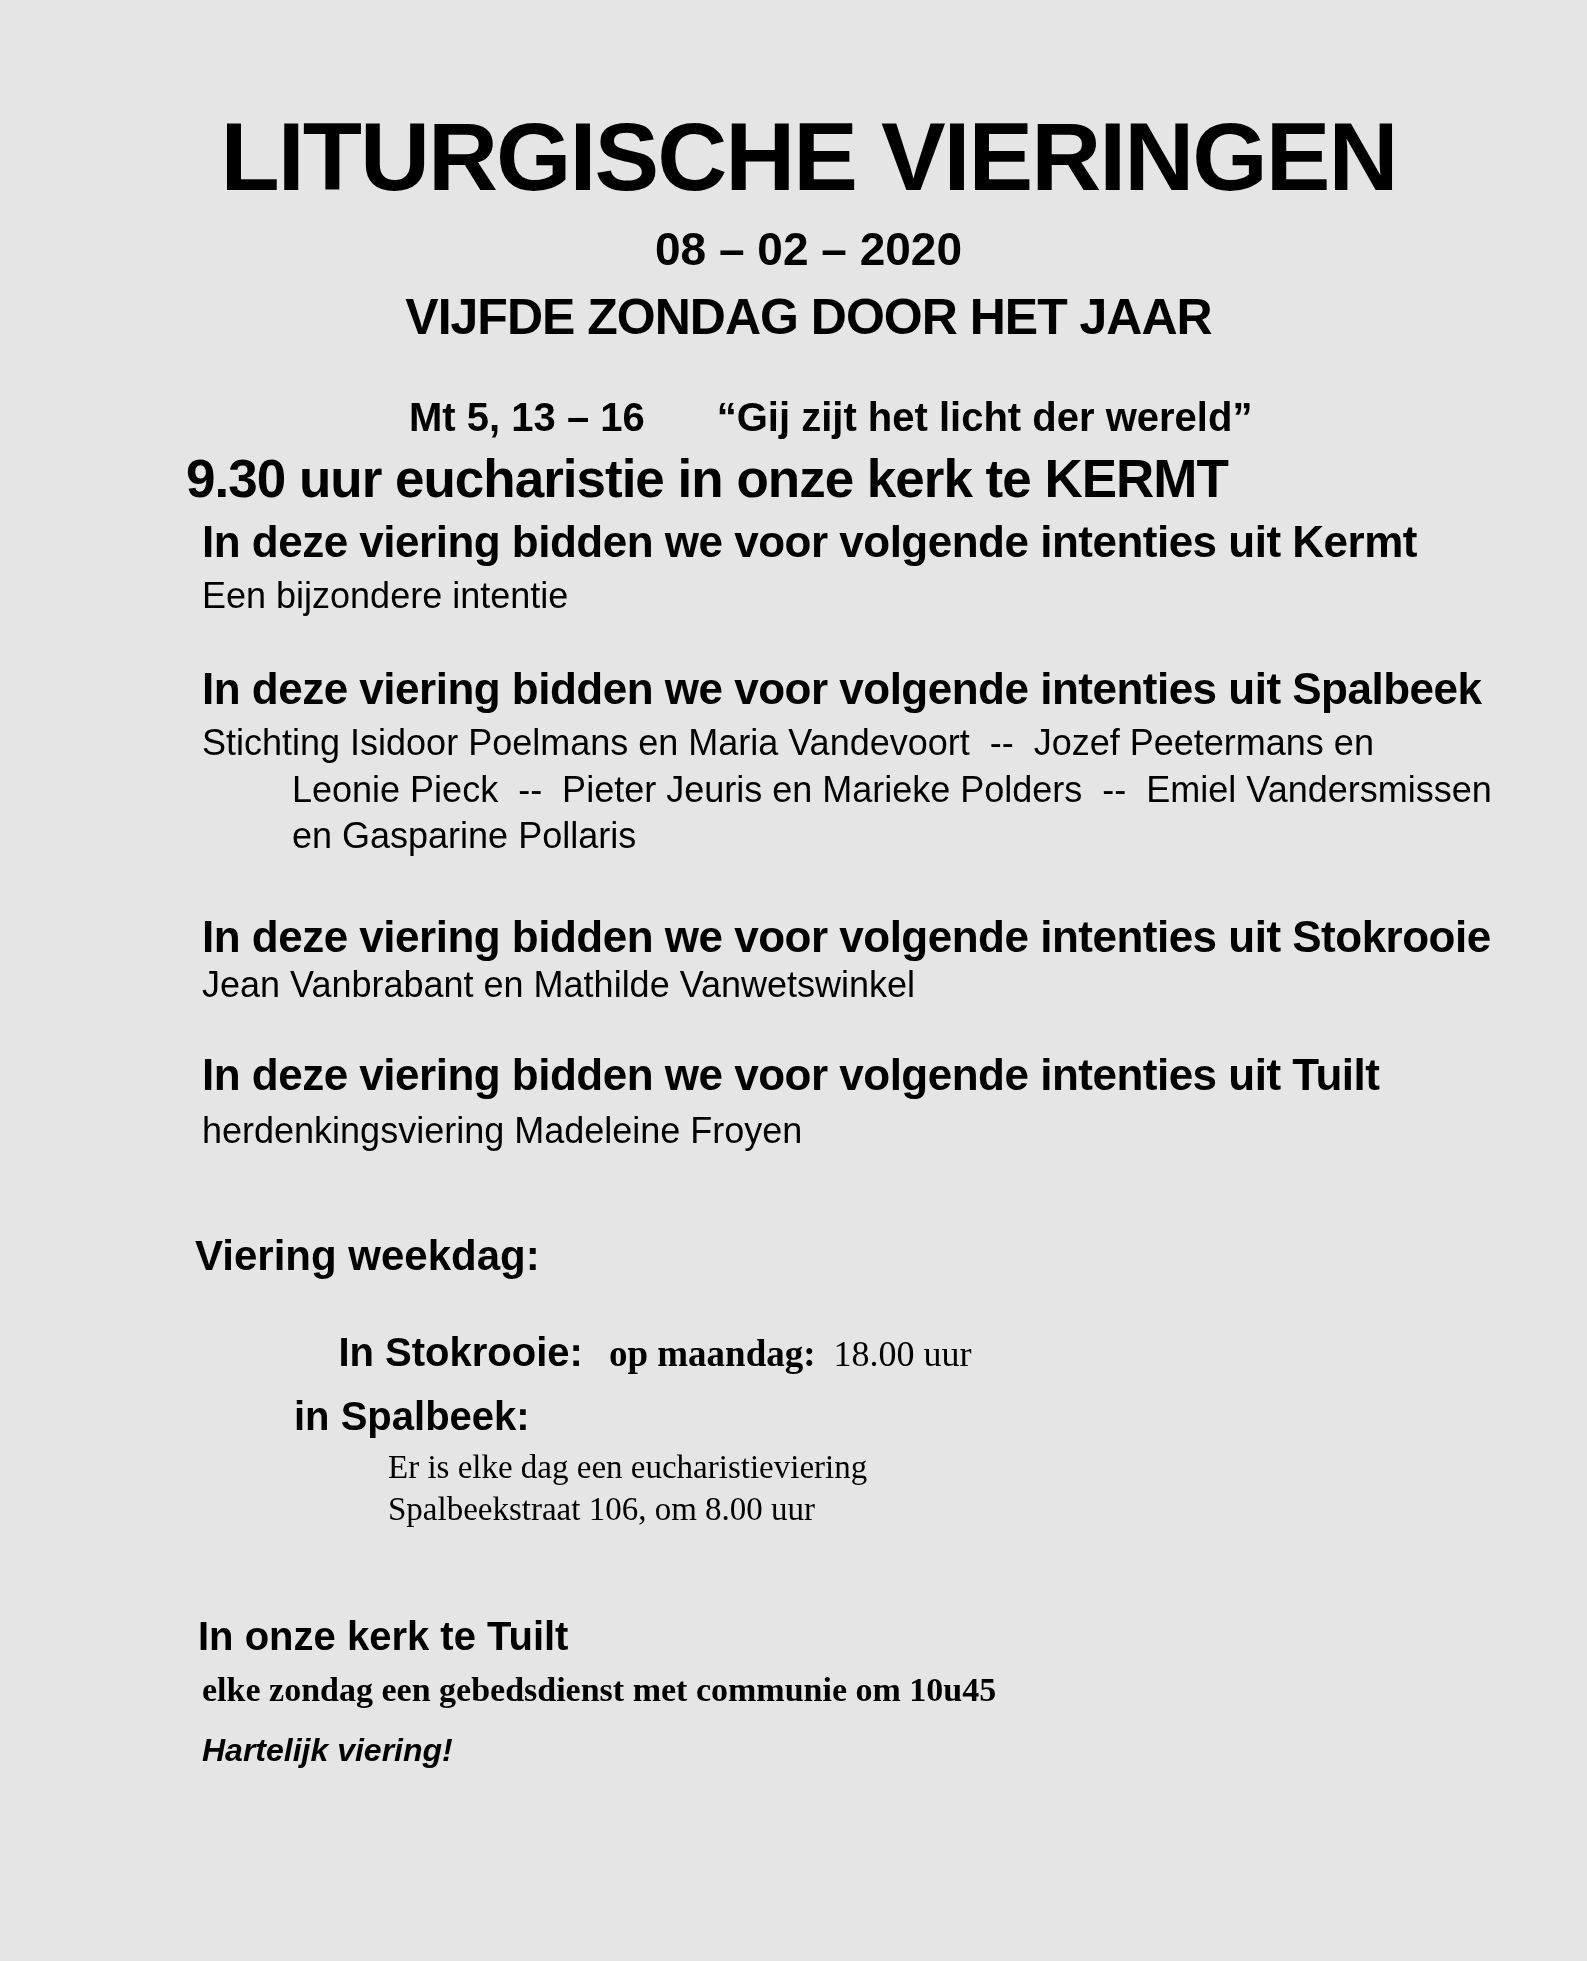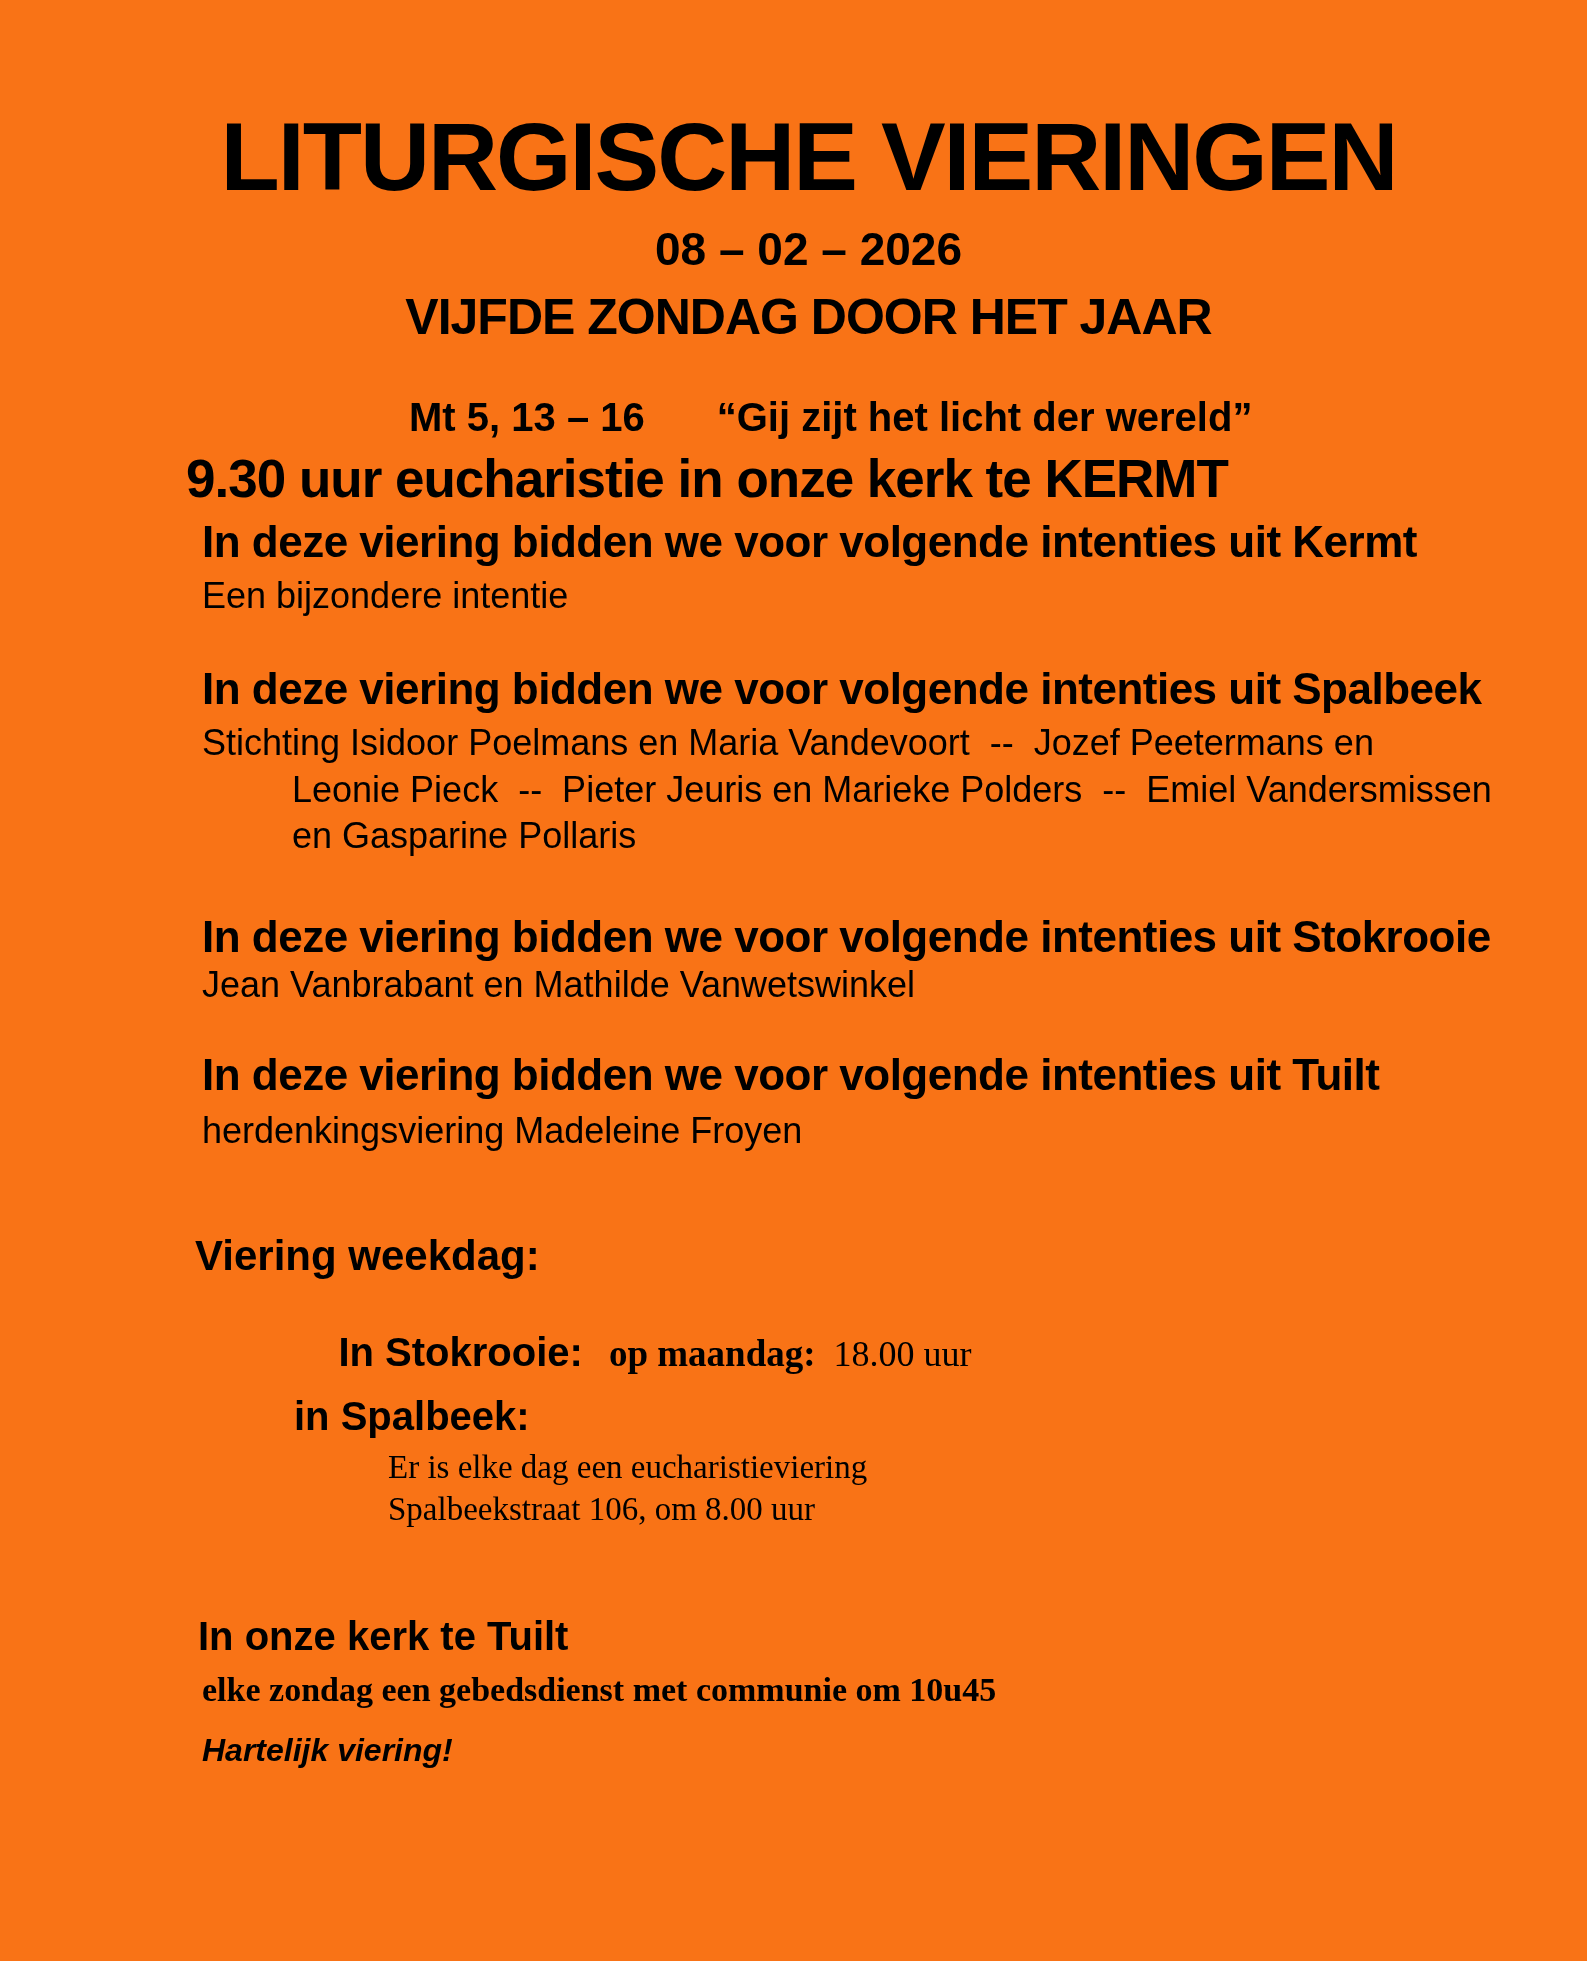--- a/index.html
+++ b/index.html
@@ -1,21 +1,21 @@
 <!DOCTYPE html>
 <html><head>
 <meta charset="utf-8">
 <style>
   html, body { margin: 0; padding: 0; }
   body { background: #b0b0b0; }
   .page {
     position: relative;
     width: 1587px;
     height: 1961px;
-    background: #f97316;
+    background: #e5e5e5;
     color: #000;
     font-family: "Liberation Sans", sans-serif;
     overflow: hidden;
   }
   .t { position: absolute; white-space: pre; line-height: 1.12; }
   .center { left: 30px; right: 0; text-align: center; }
 
   
   .title   { top: 103px; font-size: 97px; font-weight: bold; letter-spacing: -2px; }
   .date    { top: 224px; font-size: 46px; font-weight: bold; }
@@ -53,21 +53,21 @@
   .tuilt-heading { left: 198px; top: 1614px; font-size: 40px; font-weight: bold; }
   .tuilt-line1   { left: 202px; top: 1671px; font-family: "Liberation Serif", serif; font-weight: bold; font-size: 34px; }
   .tuilt-line2   { left: 202px; top: 1733px; font-size: 32px; font-weight: bold; font-style: italic; }
 </style>
 </head>
 <body>
 
 <div class="page">
 
   <div class="t center title">LITURGISCHE VIERINGEN</div>
-  <div class="t center date">08 – 02 – 2026</div>
+  <div class="t center date">08 – 02 – 2020</div>
   <div class="t center sunday">VIJFDE ZONDAG DOOR HET JAAR</div>
   <div class="t center reading">
     <span>Mt 5, 13 – 16</span><span class="quote">“Gij zijt het licht der wereld”</span>
   </div>
 
   <div class="t mass-heading">9.30 uur eucharistie in onze kerk te KERMT</div>
 
   <div class="t sec-heading h-kermt">In deze viering bidden we voor volgende intenties uit Kermt</div>
   <div class="t sec-line l-kermt-0">Een bijzondere intentie</div>
 

